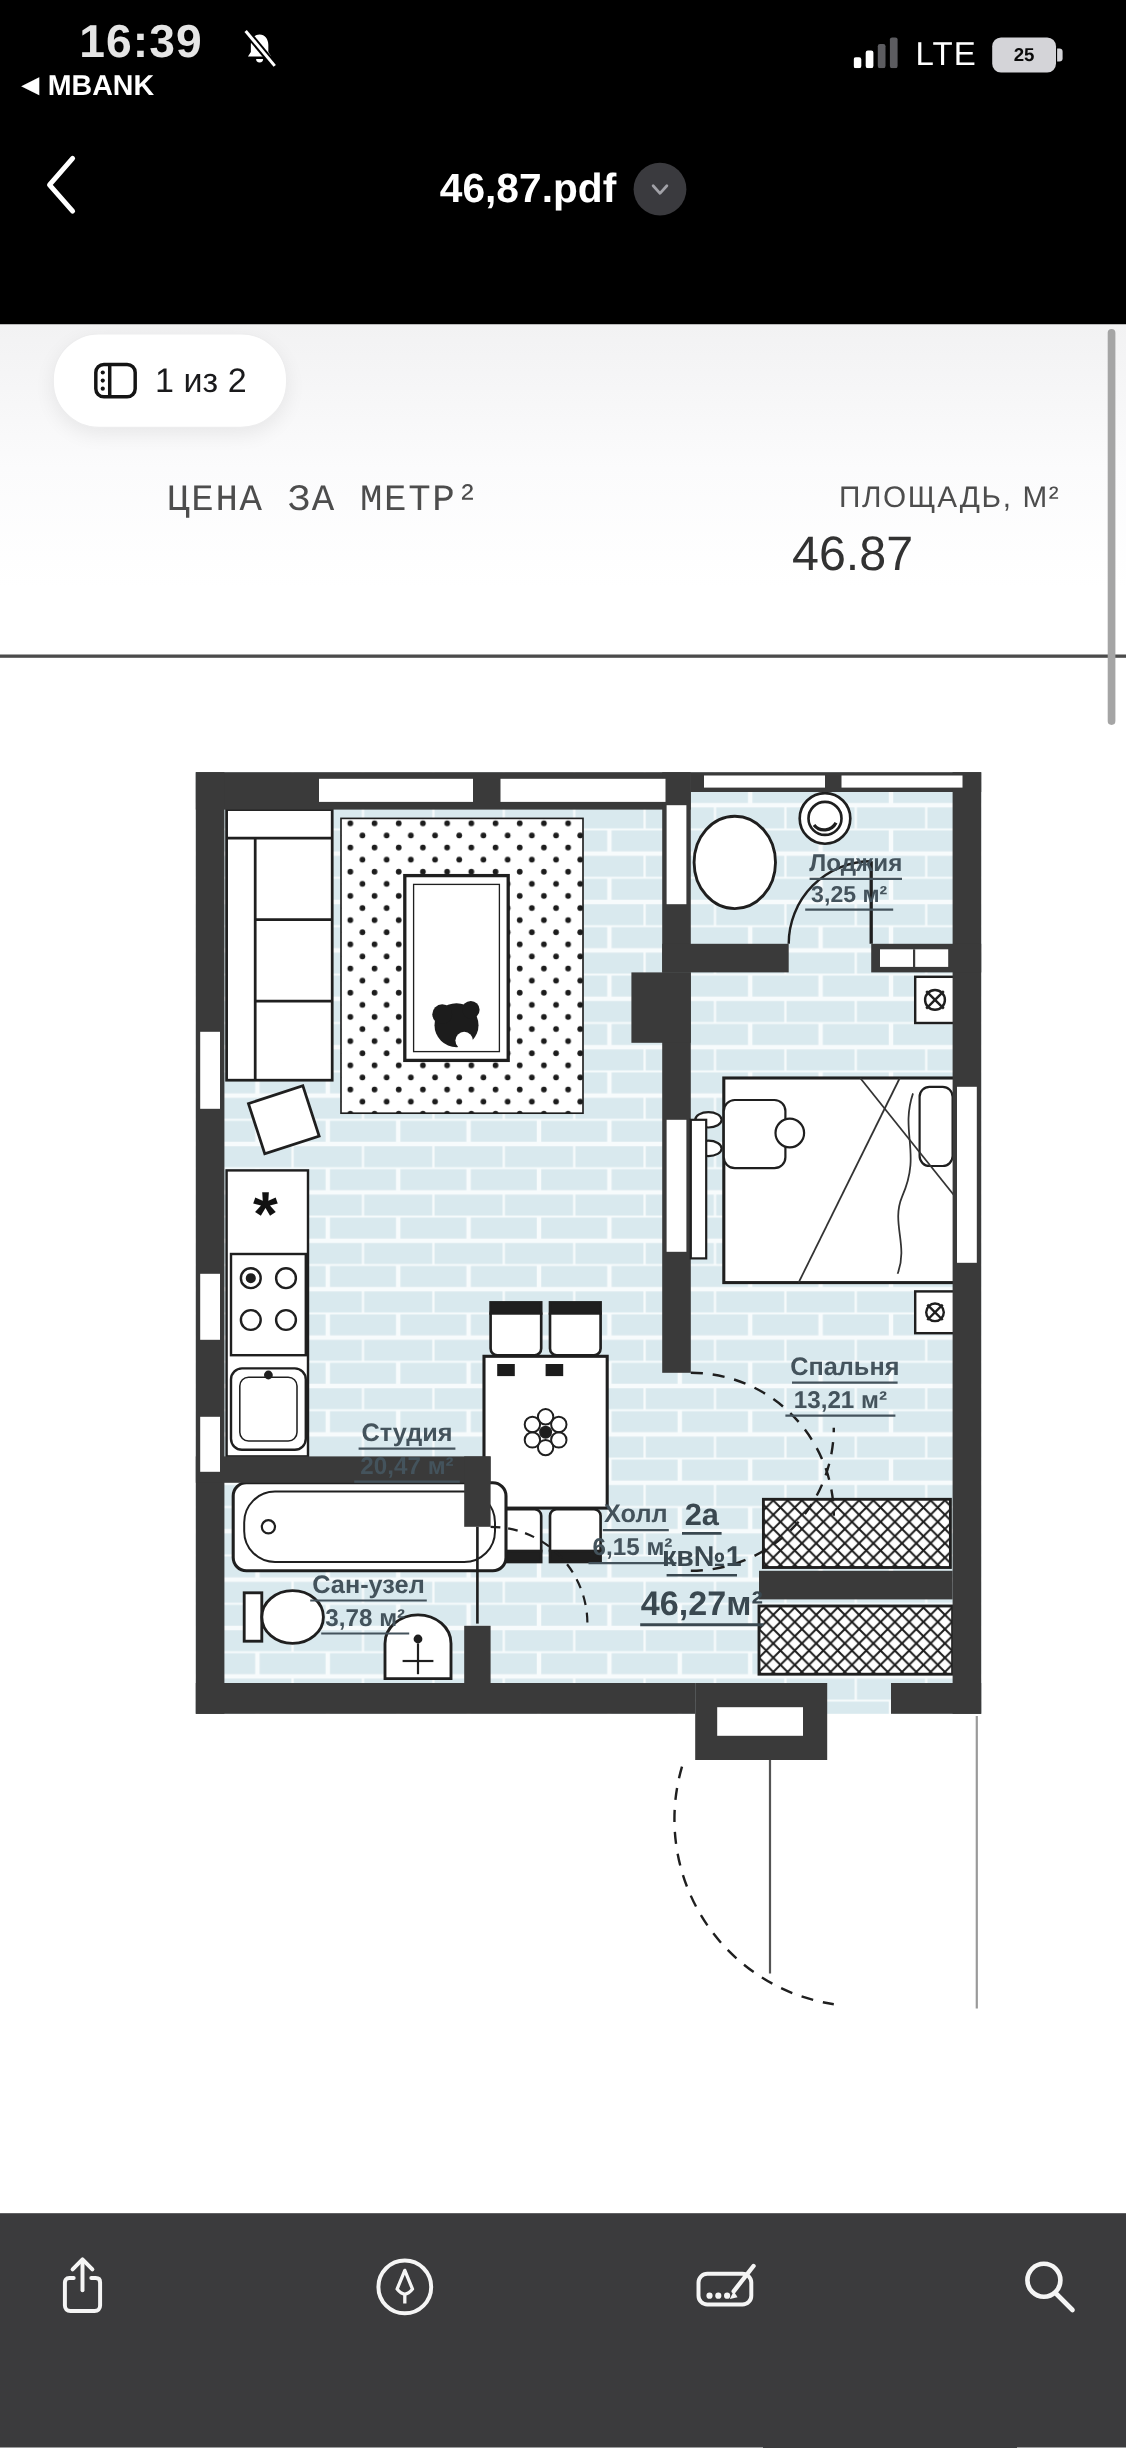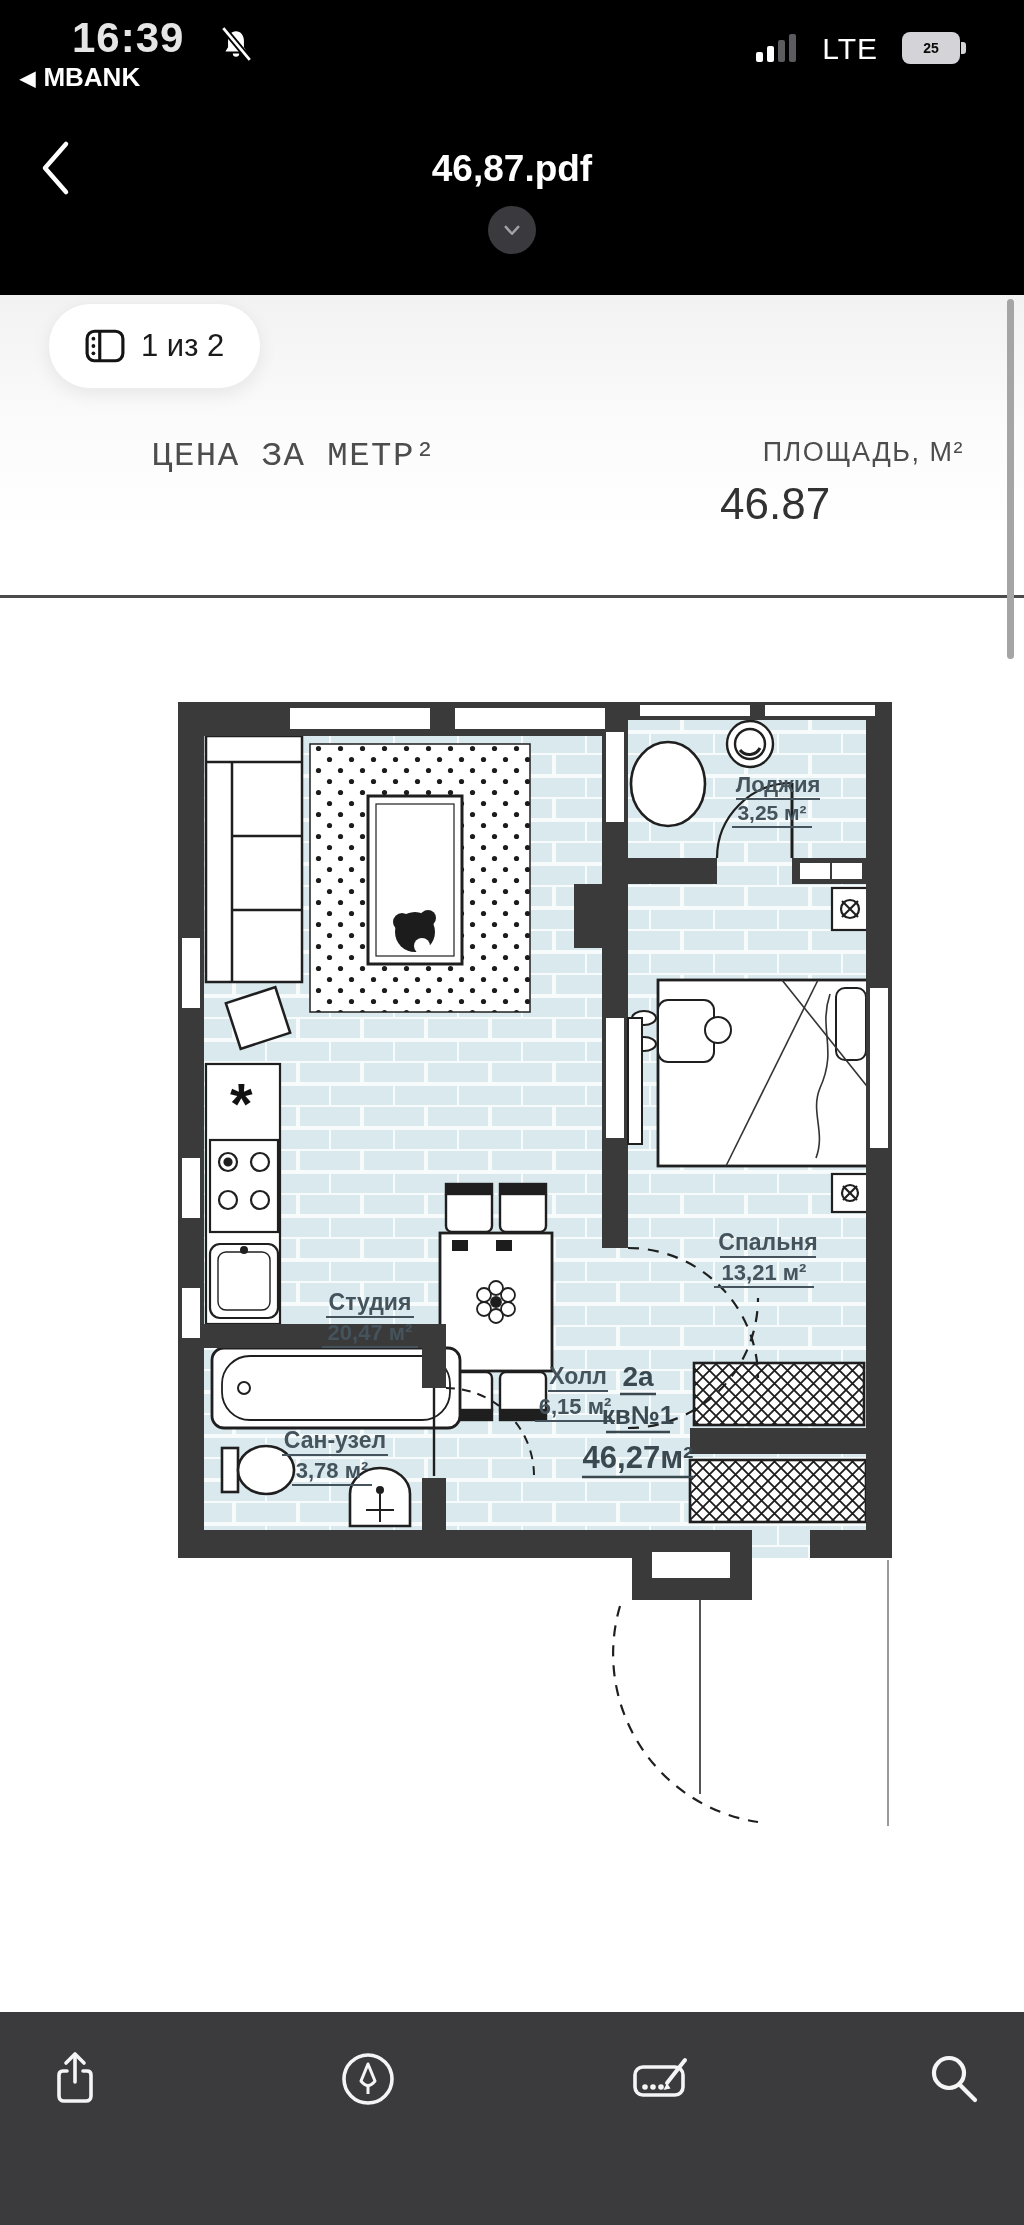--- a/index.html
+++ b/index.html
@@ -9,29 +9,29 @@
     -webkit-font-smoothing:antialiased;
   }
   .abs{position:absolute;}
 
   
   .top-header{left:0;top:0;width:1024px;height:295px;background:#000;}
   .sb-time{left:72px;top:14px;color:#e5e5e5;font-size:42px;font-weight:700;letter-spacing:1px;}
   .sb-mute{left:218px;top:26px;}
   .sb-back-app{left:20px;top:62px;color:#fff;font-size:26px;font-weight:700;display:flex;align-items:center;gap:8px;}
   .sb-back-app .tri{font-size:20px;line-height:1;}
-  .sb-right{right:58px;top:32px;display:flex;gap:24px;}
+  .sb-right{right:58px;top:32px;display:flex;align-items:center;gap:14px;}
   .sb-lte{color:#fff;font-size:30px;font-weight:500;letter-spacing:1px;}
   .battery{position:relative;width:64px;height:32px;}
   .battery .body{position:absolute;left:0;top:0;width:58px;height:32px;background:#d4d4d8;border-radius:8px;
-    display:flex;align-items:center;justify-content:center;color:#0a0a0a;font-size:14px;font-weight:700;}
+    display:flex;align-items:center;justify-content:center;color:#0a0a0a;font-size:17px;font-weight:700;}
   .battery .nub{position:absolute;right:0;top:10px;width:5px;height:12px;background:#d4d4d8;border-radius:0 3px 3px 0;}
 
   .nav-back{left:36px;top:138px;cursor:pointer;}
-  .nav-title-row{left:0;top:148px;width:1024px;display:flex;align-items:center;justify-content:center;gap:16px;flex-direction:column;}
+  .nav-title-row{left:0;top:148px;width:1024px;display:flex;align-items:center;justify-content:center;gap:16px;}
   .nav-title{color:#fff;font-size:37px;font-weight:600;}
   .nav-dd{width:48px;height:48px;border-radius:50%;background:#3a3a3e;display:flex;align-items:center;justify-content:center;cursor:pointer;}
 
   
   .content{left:0;top:295px;width:1024px;height:1253px;
     background:linear-gradient(#f2f2f3 0px,#fbfbfc 130px,#ffffff 240px);}
   .pill{left:48px;top:8px;height:84px;background:#fff;border:1px solid #ededee;border-radius:42px;
     display:flex;align-items:center;gap:16px;padding:0 36px;box-shadow:0 6px 18px rgba(0,0,0,0.07);cursor:pointer;}
   .pill-label{font-size:31px;color:#1a1a1c;font-weight:500;}
 

